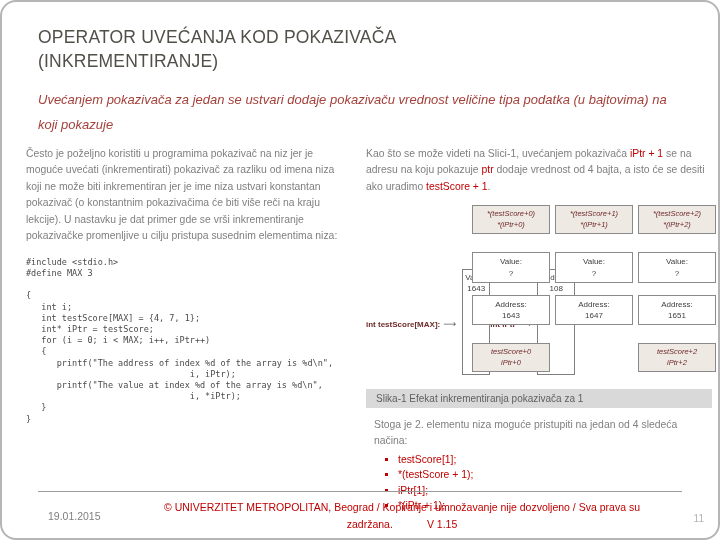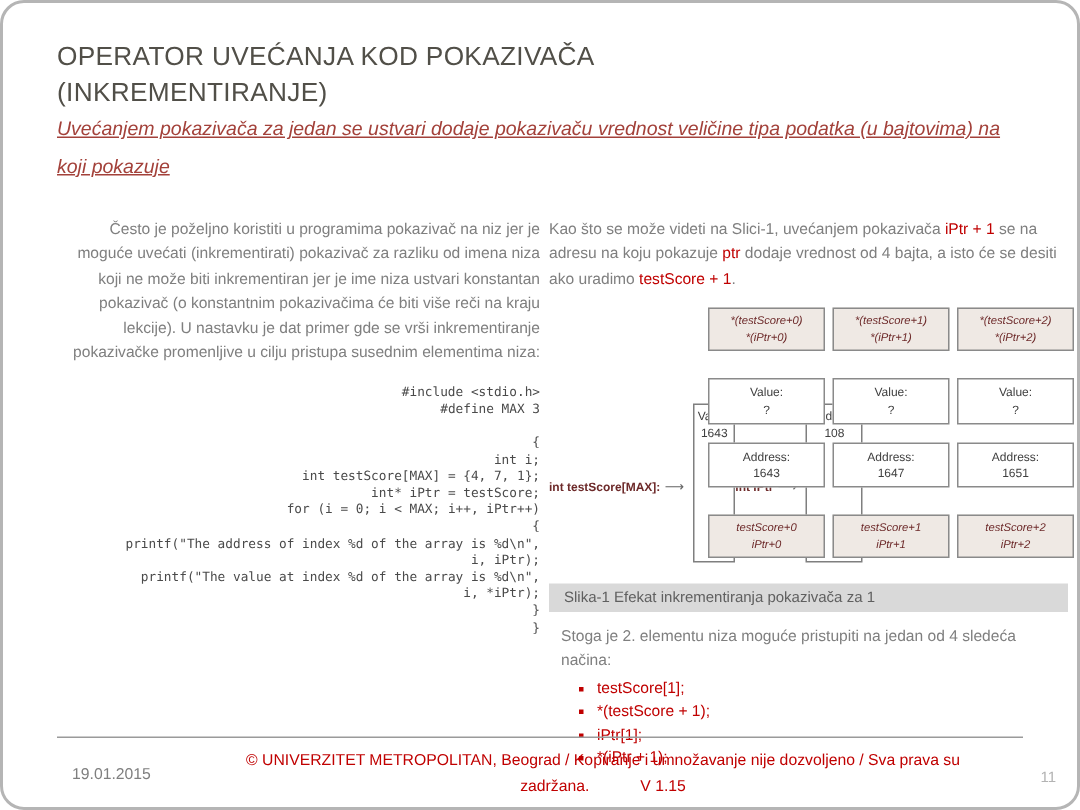--- a/index.html
+++ b/index.html
@@ -6,24 +6,24 @@
   .slide{
     width:720px;height:540px;position:relative;background:#fff;
     border:2px solid #b5b5b5;border-radius:16px;box-sizing:border-box;overflow:hidden;
     font-family:"Liberation Sans",sans-serif;
   }
   .title{
     position:absolute;left:36px;top:24px;margin:0;font-weight:400;
     font-size:17.5px;color:var(--title-gray,#514f48);line-height:1.35;letter-spacing:.2px;
   }
   .subtitle{
-    position:absolute;left:36px;top:72px;width:648px;
-    font-size:13px;font-style:italic;color:var(--subtitle-red,#a3413a);line-height:1.9;text-decoration:underline;
-  }
-  .left-col{position:absolute;left:36px;top:144px;width:322px;text-align:right;}
+    position:absolute;left:36px;top:86px;width:648px;
+    font-size:13px;font-style:italic;color:var(--subtitle-red,#a3413a);line-height:1.9;
+  }
+  .left-col{position:absolute;left:24px;top:144px;width:322px;}
   .right-col{position:absolute;left:364px;top:144px;width:346px;}
   .paragraph{font-size:10.4px;color:var(--body-gray,#7f7f7f);line-height:1.58;}
   .red{color:var(--accent-red,#c00000);}
   .code-block{
     margin-top:12px;font-family:"DejaVu Sans Mono",monospace;
     font-size:8.5px;color:#4a4a4a;line-height:1.32;
   }
   .code-line{white-space:pre;min-height:11px;}
   .diagram{margin-top:8px;display:flex;height:180px;}
   .diagram-left{width:106px;display:flex;padding-top:62px;flex:none;}
@@ -147,24 +147,20 @@
               <div>*(iPtr+1)</div>
             </div>
             <div class="mem-value">
               <div>Value:</div>
               <div>?</div>
             </div>
             <div class="mem-address">
               <div>Address:</div>
               <div>1647</div>
             </div>
-            <div class="mem-footer">
-              <div>testScore+1</div>
-              <div>iPtr+1</div>
-            </div>
           </div>
           <div class="mem-col">
             <div class="mem-header">
               <div>*(testScore+2)</div>
               <div>*(iPtr+2)</div>
             </div>
             <div class="mem-value">
               <div>Value:</div>
               <div>?</div>
             </div>

